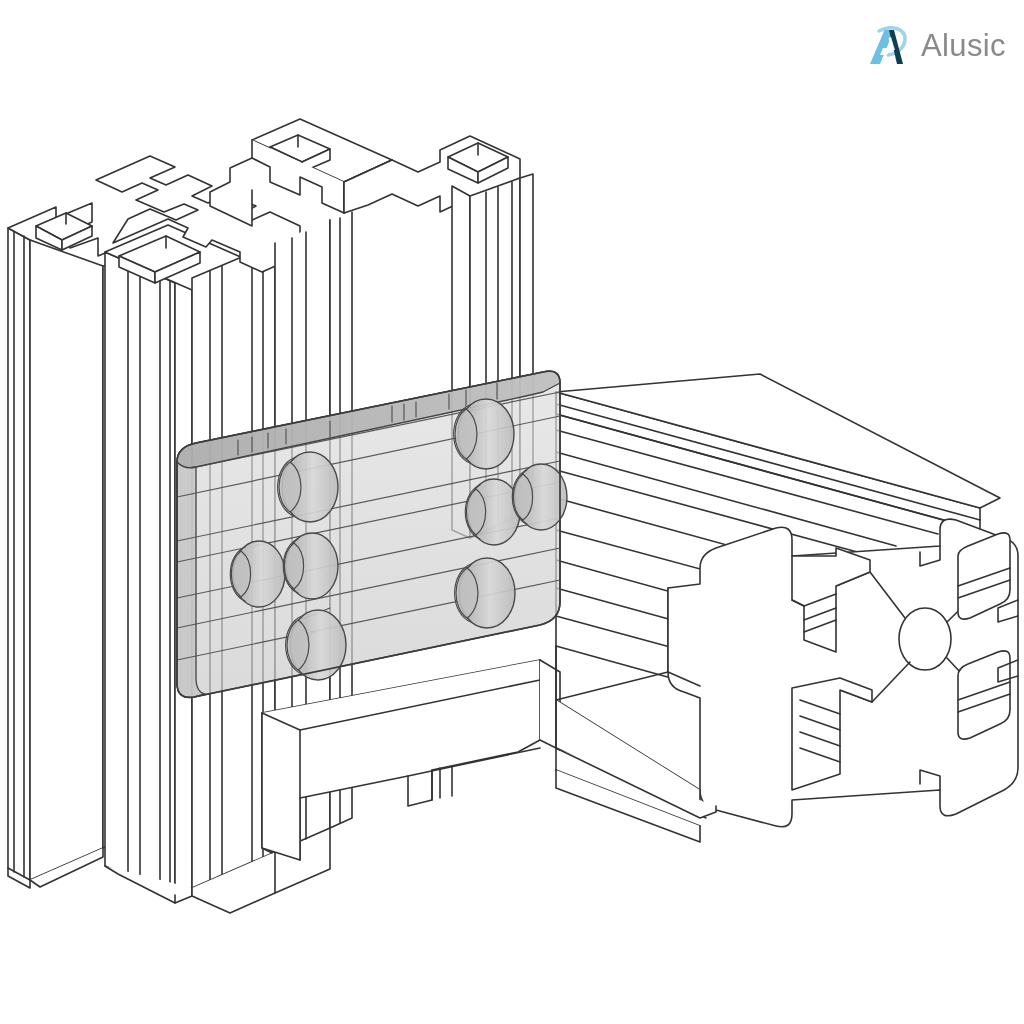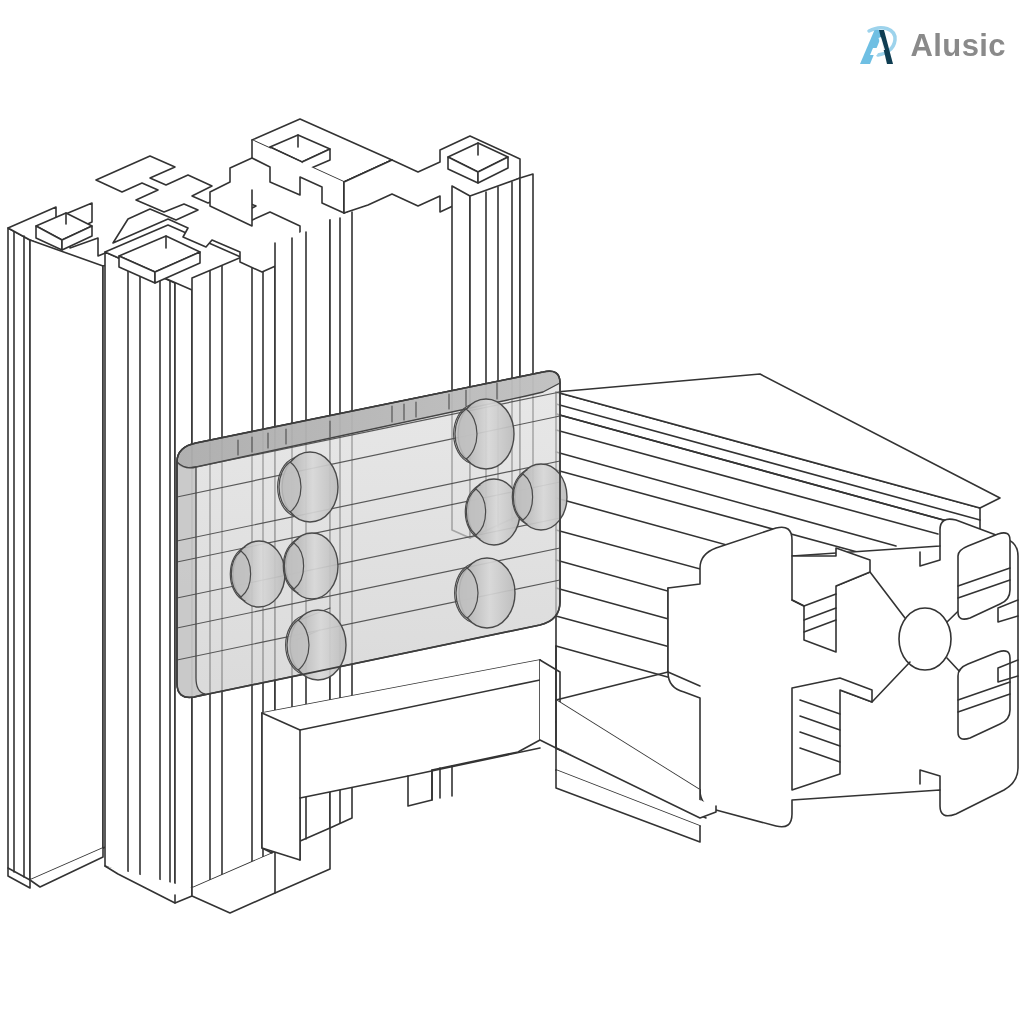--- a/index.html
+++ b/index.html
@@ -12,21 +12,21 @@
   #drawing{position:absolute;left:0;top:0;width:1024px;height:1024px;display:block;}
 
   
   #brand{
     position:absolute;right:18px;top:18px;height:54px;
     display:flex;align-items:center;gap:10px;
   }
   #brand-mark{width:50px;height:50px;display:block;flex:0 0 auto;}
   #brand-name{
     font-size:31px;letter-spacing:.4px;color:#8a8a8a;
-    font-family:"Liberation Sans",sans-serif;font-weight:700;line-height:1;
+    font-family:"Liberation Sans",sans-serif;font-weight:400;line-height:1;
     white-space:nowrap;
   }
 </style>
 </head>
 <body>
 
 <div id="stage" style="background: rgb(255, 255, 255);">
 
   <svg id="drawing" viewBox="0 0 1024 1024">
     <defs>

